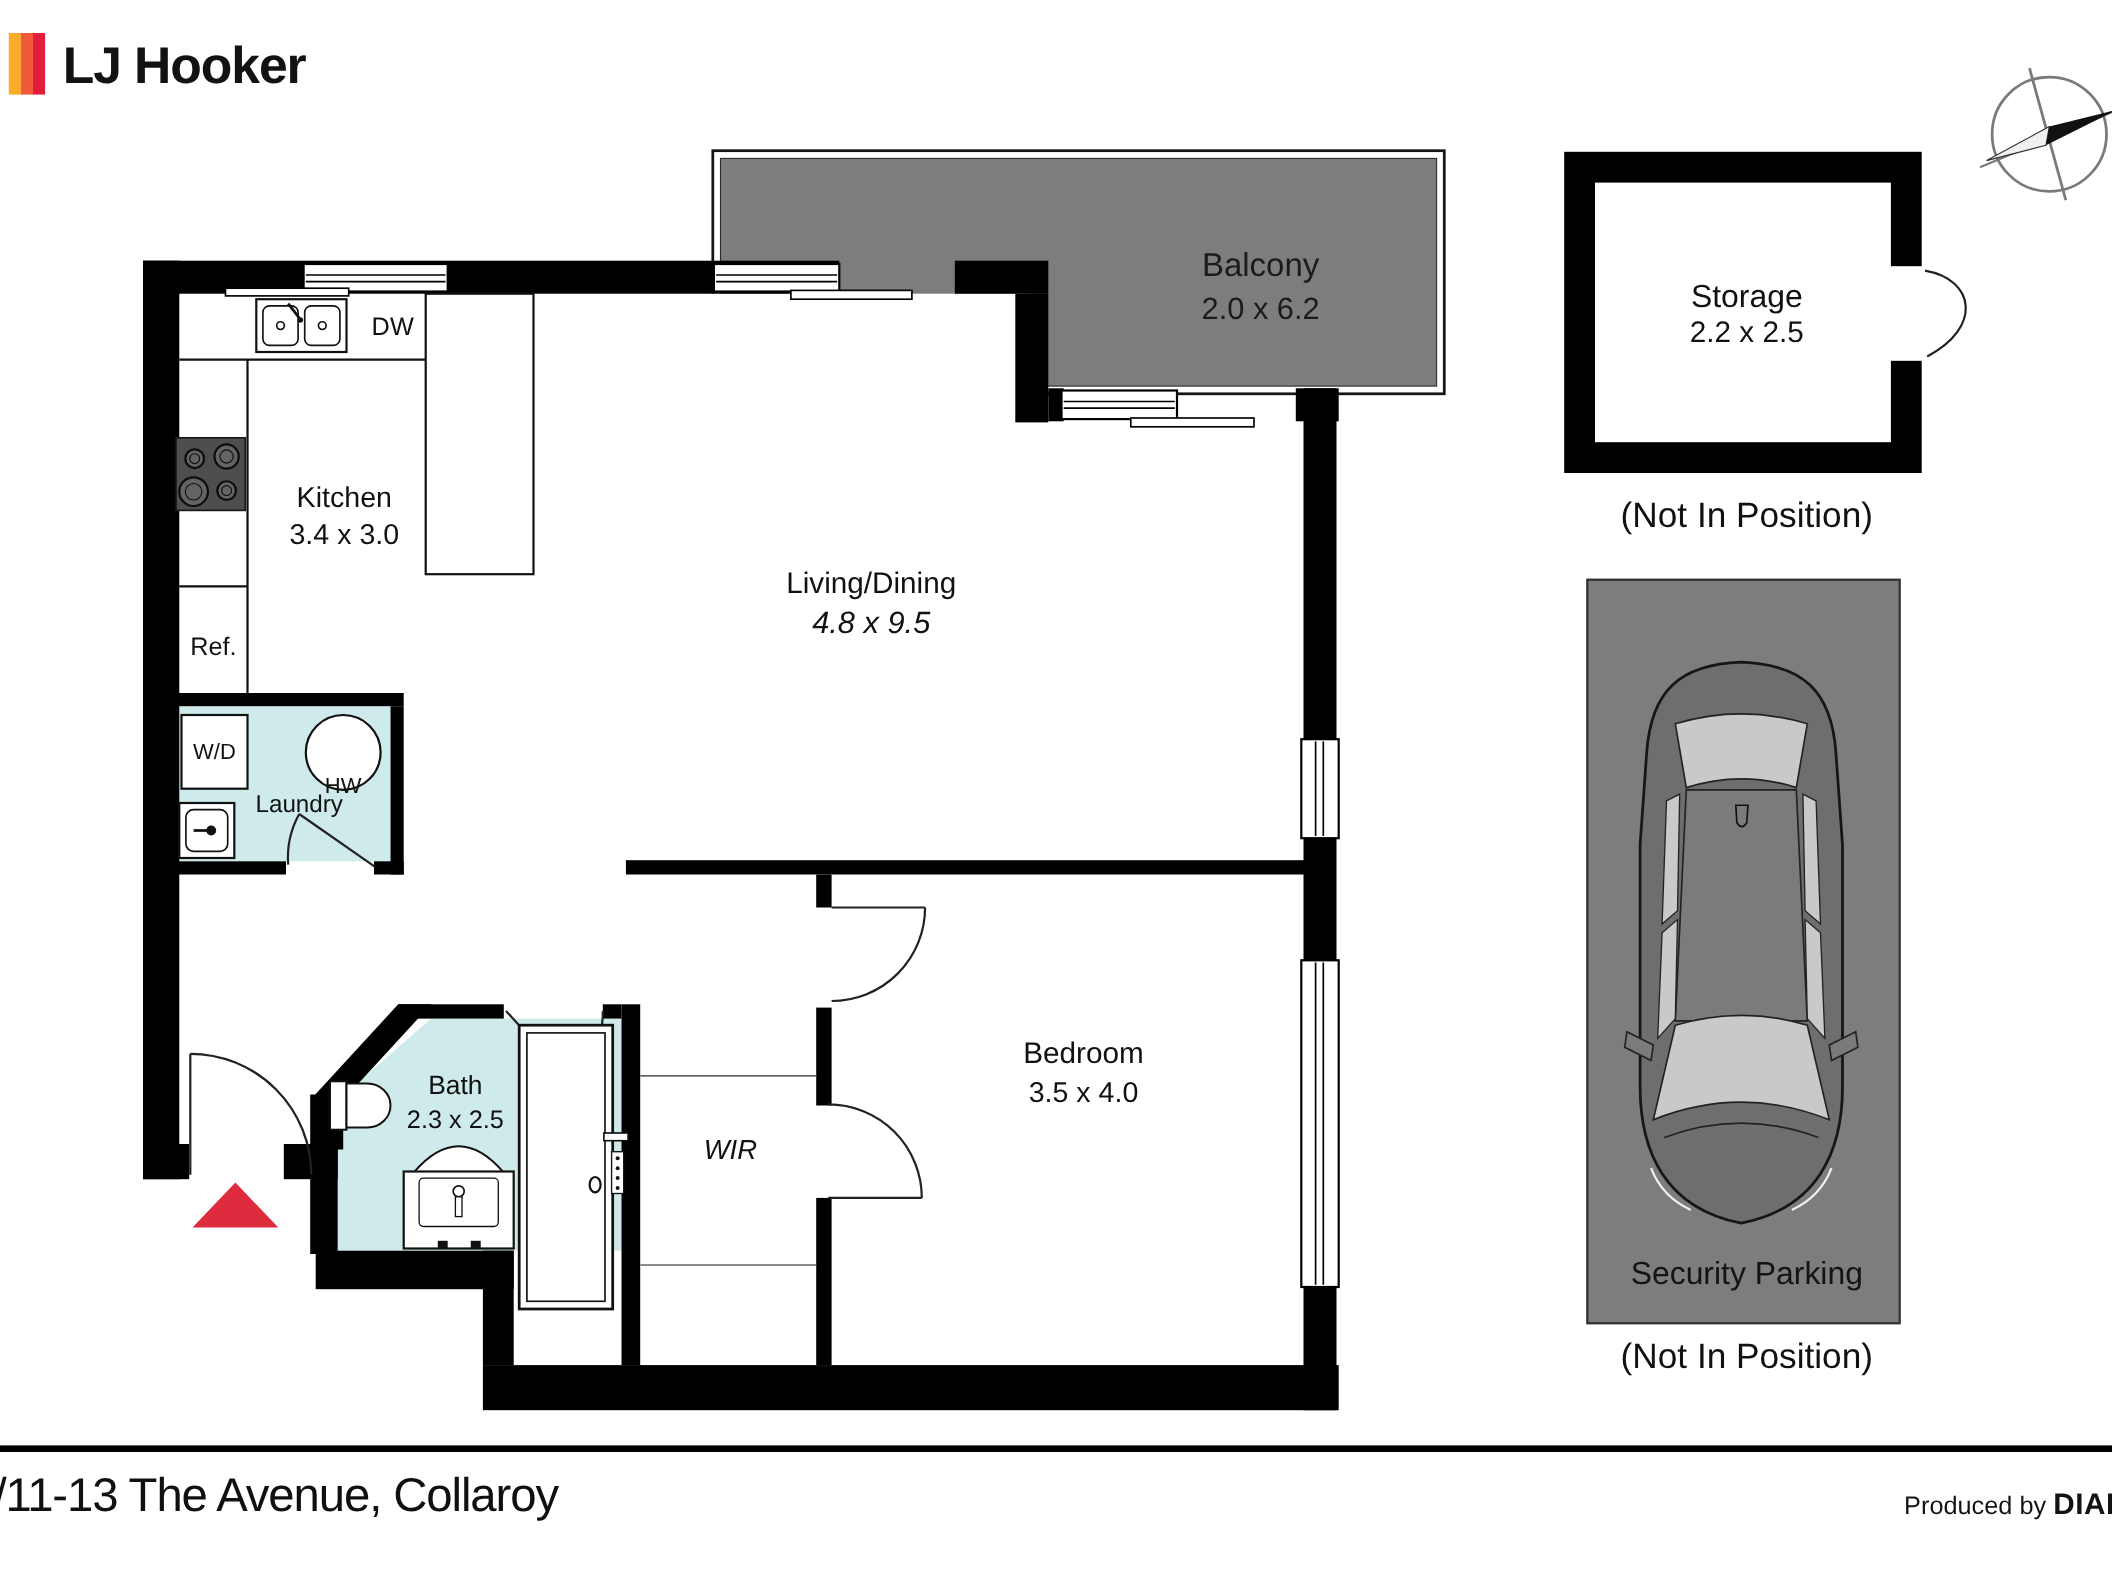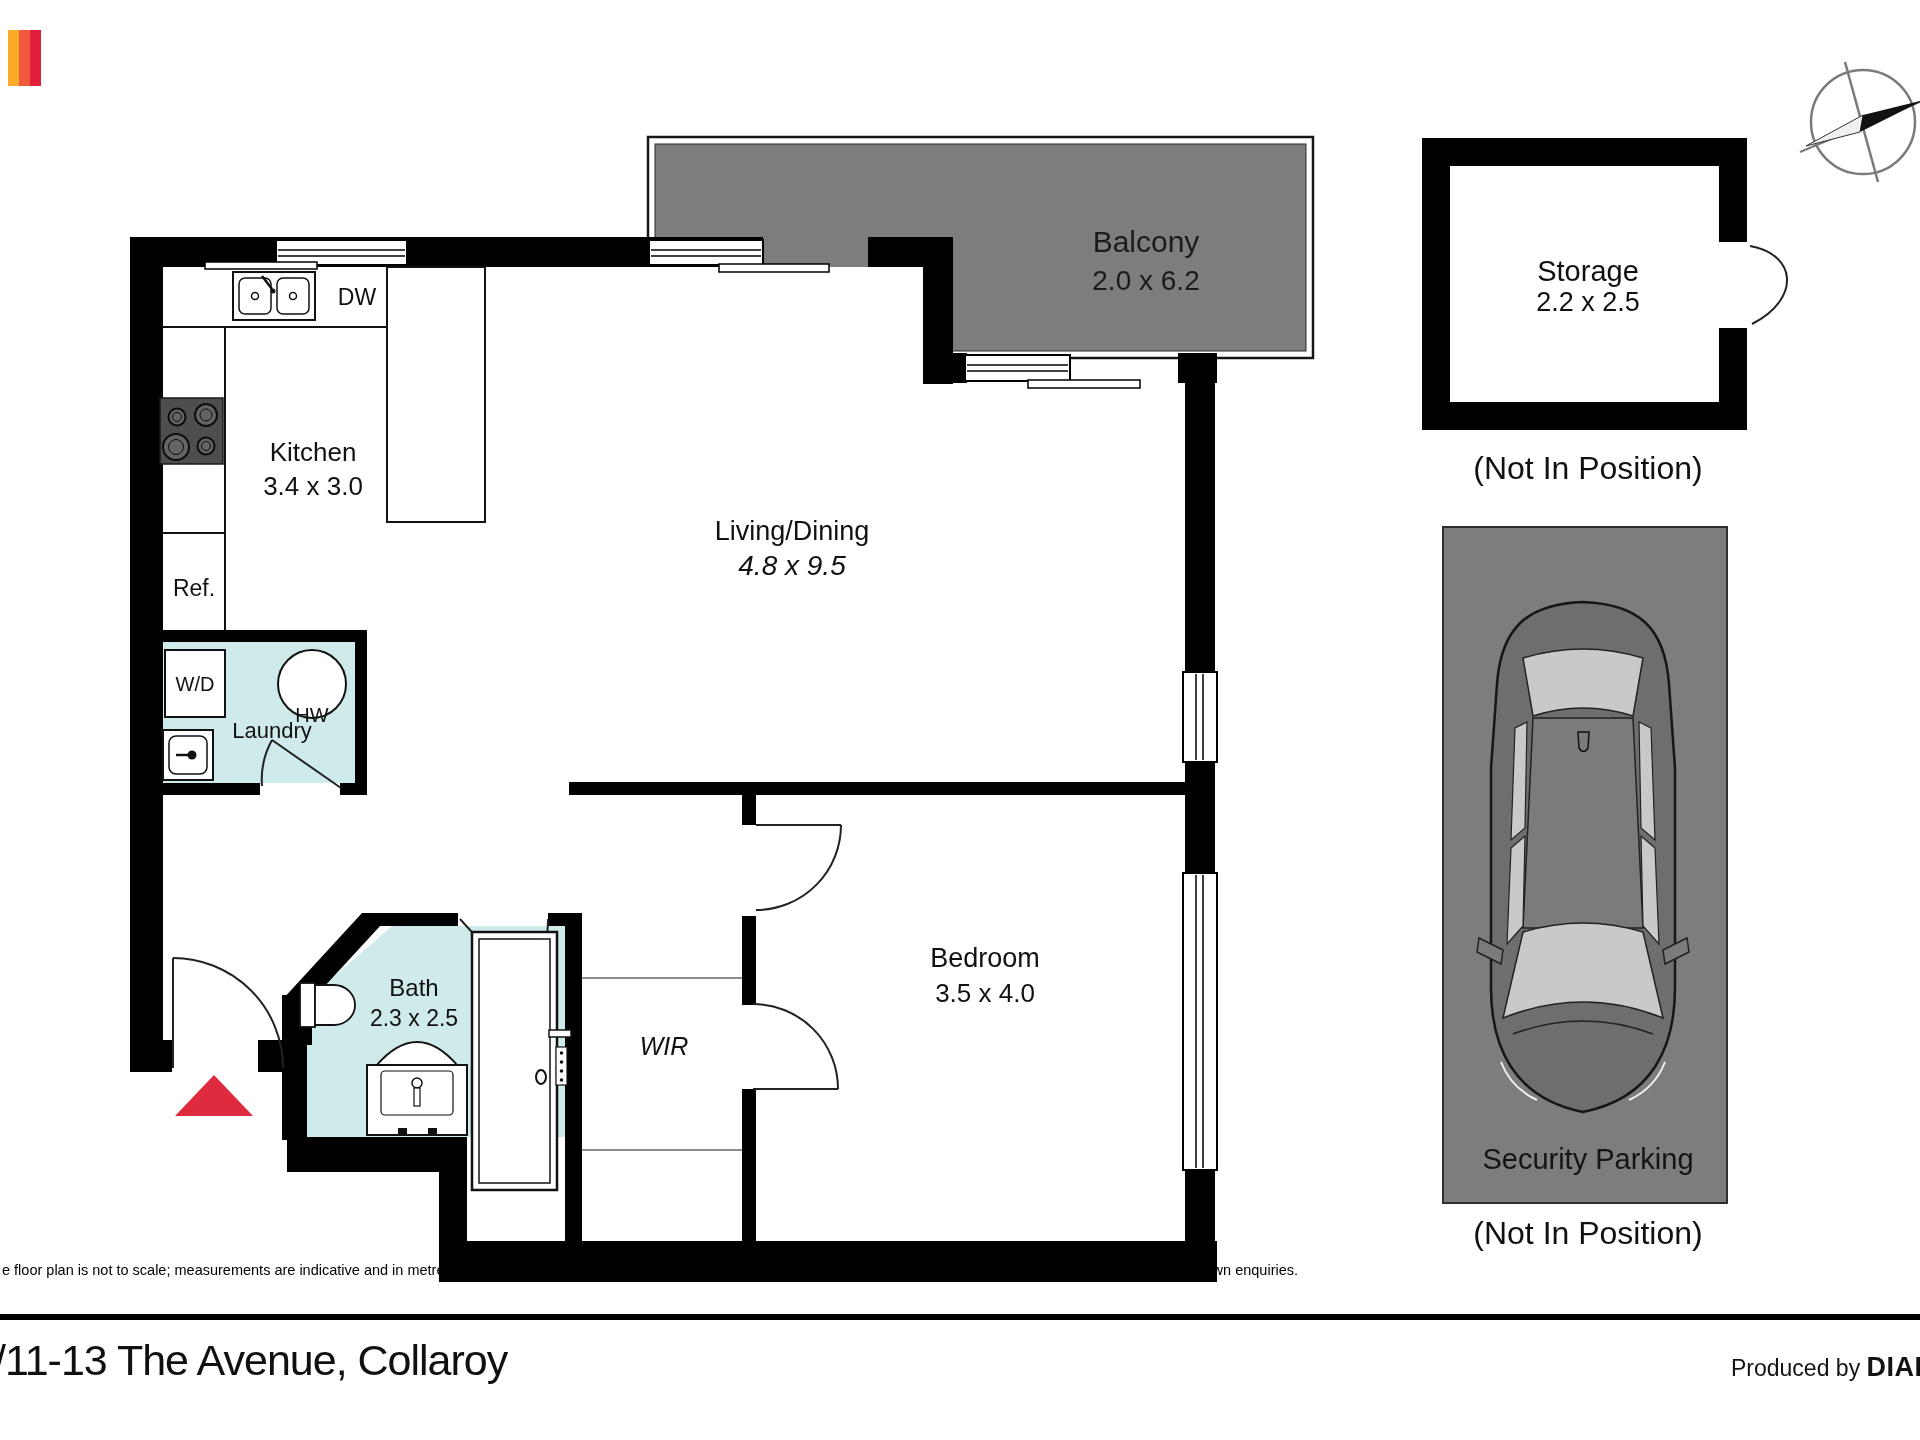--- a/index.html
+++ b/index.html
@@ -233,20 +233,21 @@
       <polygon points="128,44 67,59 64,76" fill="#111"></polygon>
     </g>
   </svg>
 
   <div class="brand-row">
     <div class="stripes">
       <span id="stripe1" style="background: rgb(248, 172, 40);"></span>
       <span id="stripe2" style="background: rgb(240, 90, 58);"></span>
       <span id="stripe3" style="background: rgb(227, 30, 60);"></span>
     </div>
+    <div class="brand-text">LJ Hooker</div>
   </div>
 
   <div class="lbl" style="left:1146px;top:242px;font-size:30px;color:#1b1b1b;">Balcony</div>
   <div class="lbl" style="left:1146px;top:281px;font-size:28px;color:#1b1b1b;">2.0 x 6.2</div>
 
   <div class="lbl" style="left:792px;top:531px;font-size:27px;">Living/Dining</div>
   <div class="lbl" style="left:792px;top:566px;font-size:28px;font-style:italic;">4.8 x 9.5</div>
 
   <div class="lbl" style="left:313px;top:452px;font-size:26px;">Kitchen</div>
   <div class="lbl" style="left:313px;top:486px;font-size:26px;">3.4 x 3.0</div>
@@ -265,21 +266,20 @@
   <div class="lbl" style="left:195px;top:684px;font-size:20px;">W/D</div>
   <div class="lbl" style="left:312px;top:685px;font-size:20px;margin-top:30px;">HW</div>
 
   <div class="lbl" style="left:1588px;top:271px;font-size:29px;">Storage</div>
   <div class="lbl" style="left:1588px;top:302px;font-size:27px;">2.2 x 2.5</div>
   <div class="lbl" style="left:1588px;top:468px;font-size:32px;">(Not In Position)</div>
 
   <div class="lbl" style="left:1588px;top:1159px;font-size:29px;color:#141414;">Security Parking</div>
   <div class="lbl" style="left:1588px;top:1233px;font-size:32px;">(Not In Position)</div>
 
-  <div class="footer-disclaimer">e floor plan is not to scale; measurements are indicative and in metres. Exterior elements are not in position. Plans should not be relied on. Interested parties should make and rely on their own enquiries.</div>
   <div class="footer-rule"></div>
   <div class="footer-address">/11-13 The Avenue, Collaroy</div>
   <div class="footer-produced">
     <span>Produced by</span>
     <b>DIAKRIT</b>
   </div>
 
 </div>
 
 </body></html>

